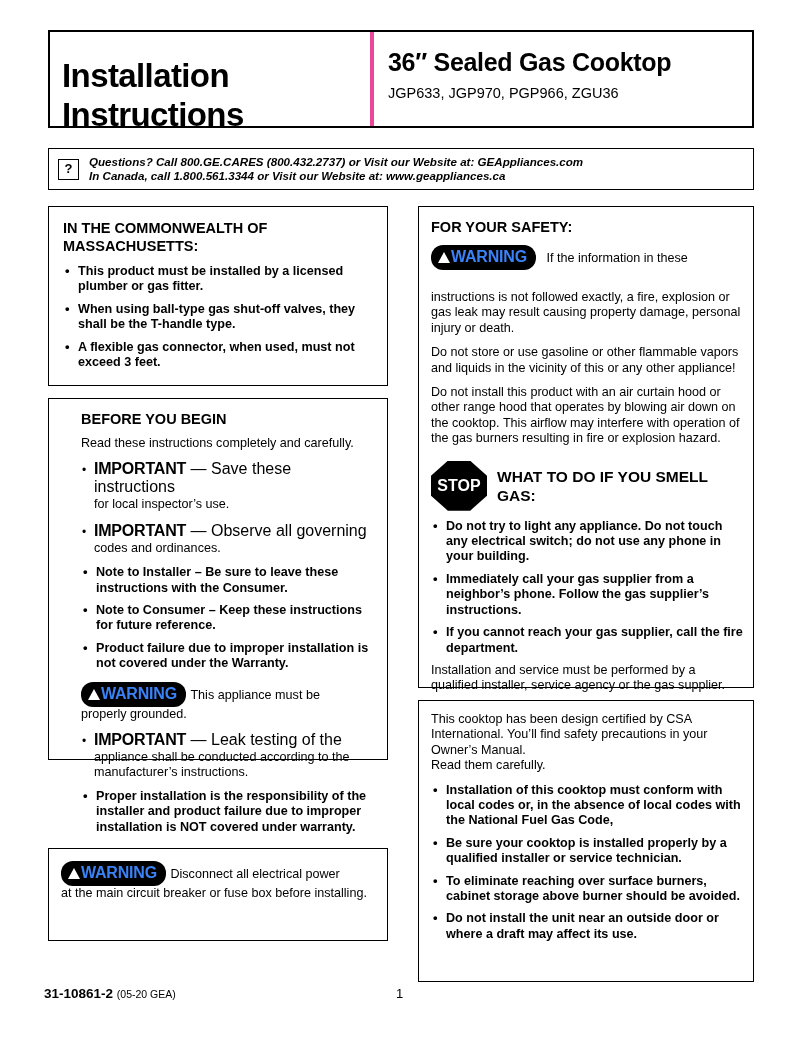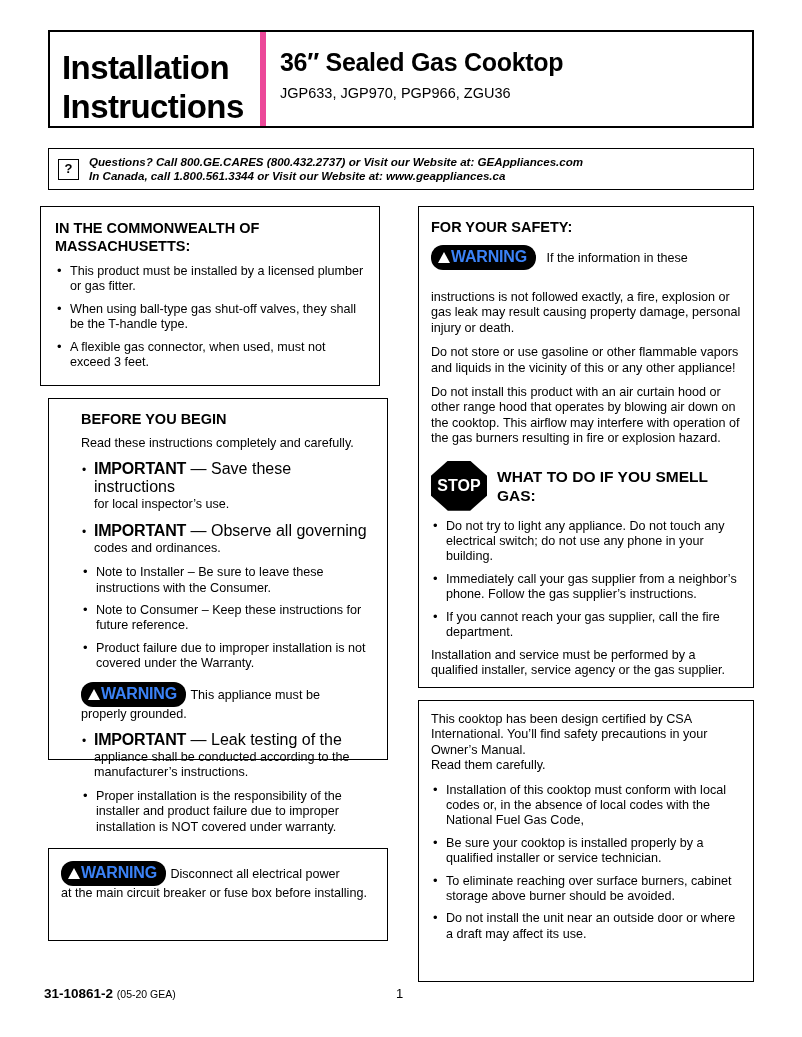--- a/index.html
+++ b/index.html
@@ -27,24 +27,24 @@
     position: absolute;
     left: 48px;
     top: 30px;
     width: 706px;
     height: 98px;
     border: 2px solid #000;
     box-sizing: border-box;
     display: flex;
   }
   .header-left {
-    width: 216px;
-    border-right: 6px solid #ec4899;
-    box-sizing: border-box;
-    padding: 16px 0 0 12px;
+    width: 324px;
+    border-right: 4px solid #ec4899;
+    box-sizing: border-box;
+    padding: 24px 0 0 12px;
   }
   .header-left .ln {
     font-size: 33px;
     font-weight: bold;
     letter-spacing: -0.6px;
     line-height: 39px;
     font-family: "Liberation Sans", sans-serif;
   }
   .header-right {
     flex: 1;
@@ -113,32 +113,33 @@
 
   ul.bul {
     list-style: none;
     margin: 4px 0 0 0;
     padding: 0;
   }
   ul.bul li {
     position: relative;
     padding-left: 15px;
     margin-bottom: 7px;
+    font-weight: bold;
   }
   ul.bul li:before {
     content: "\2022";
     position: absolute;
     left: 2px;
     top: -1px;
     font-size: 13px;
   }
   .nowrap-last { margin-bottom: 0; }
 
   
-  #mass-box { left: 40px; top: 206px; width: 340px; height: 180px; padding: 12px 12px 0 14px; }
+  #mass-box { left: 48px; top: 206px; width: 340px; height: 180px; padding: 12px 12px 0 14px; }
   #begin-box { left: 48px; top: 398px; width: 340px; height: 362px; padding: 11px 12px 0 32px; }
   #disc-box { left: 48px; top: 848px; width: 340px; height: 93px; padding: 12px 0 0 12px; }
 
   
   #safety-box { left: 418px; top: 206px; width: 336px; height: 482px; padding: 11px 10px 0 12px; }
   #csa-box { left: 418px; top: 700px; width: 336px; height: 282px; padding: 11px 10px 0 12px; }
 
   .imp {
     font-size: 16px;
     font-weight: bold;

